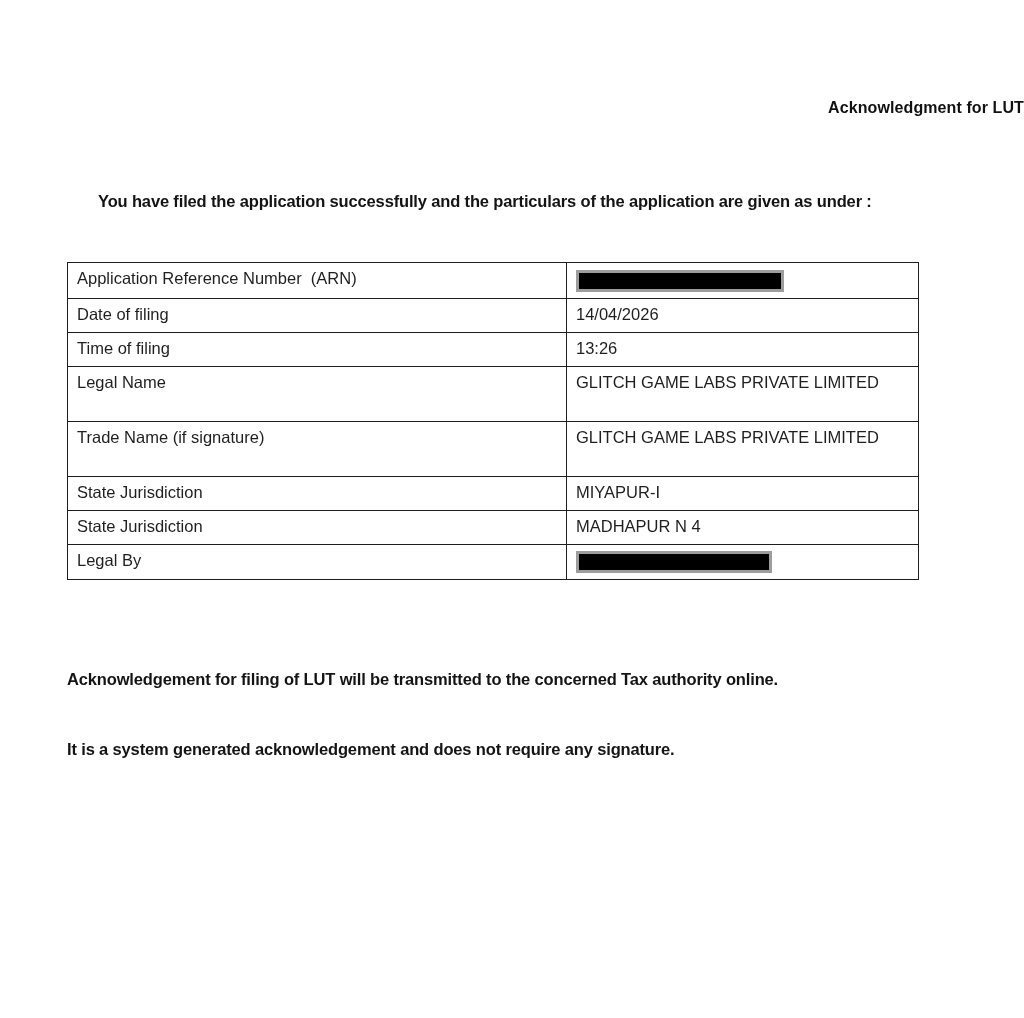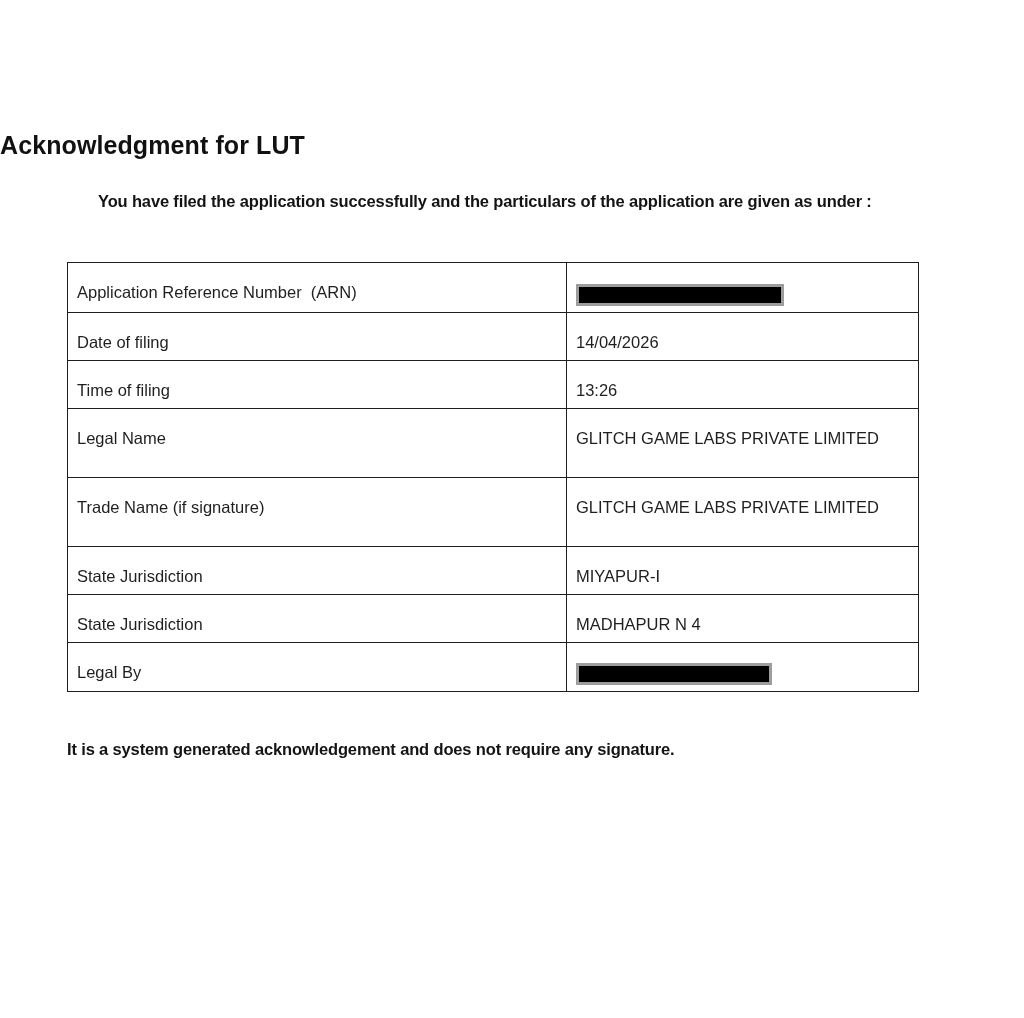--- a/index.html
+++ b/index.html
@@ -21,26 +21,25 @@
     inset: 0;
     background: #ffffff;
   }
 
   
   .doc-title {
     position: absolute;
     top: 99px;
     left: 0;
     width: 1024px;
-    text-align: left;
-    font-size: 25px;
+    text-align: right;
+    font-size: 16px;
     font-weight: bold;
     letter-spacing: 0.1px;
     color: #111111;
-    margin-top: 32px;
   }
 
   
   .intro {
     position: absolute;
     top: 190px;
     left: 67px;
     width: 840px;
     font-size: 16.5px;
     font-weight: bold;
@@ -54,21 +53,21 @@
   .ack-table {
     position: absolute;
     top: 262px;
     left: 67px;
     width: 851px;
     border-collapse: collapse;
     table-layout: fixed;
   }
   .ack-table td {
     border: 1.6px solid #1e1e1e;
-    padding: 18px 9px 6px 9px;
+    padding: 4px 9px 6px 9px;
     font-size: 16.5px;
     line-height: 23px;
     color: #1f1f1f;
     vertical-align: top;
     font-weight: normal;
     background: #ffffff;
   }
   .col-label { width: 499px; }
   .col-value { width: 352px; }
 
@@ -192,16 +191,17 @@
           <span class="cell-text">Legal By</span>
         </td>
         <td>
           <span class="redaction filed"></span>
         </td>
       </tr>
 
     </tbody>
   </table>
 
+  <div class="note note-1">Acknowledgement for filing of LUT will be transmitted to the concerned Tax authority online.</div>
 
   <div class="note note-2">It is a system generated acknowledgement and does not require any signature.</div>
 
 </div>
 
 </body></html>

